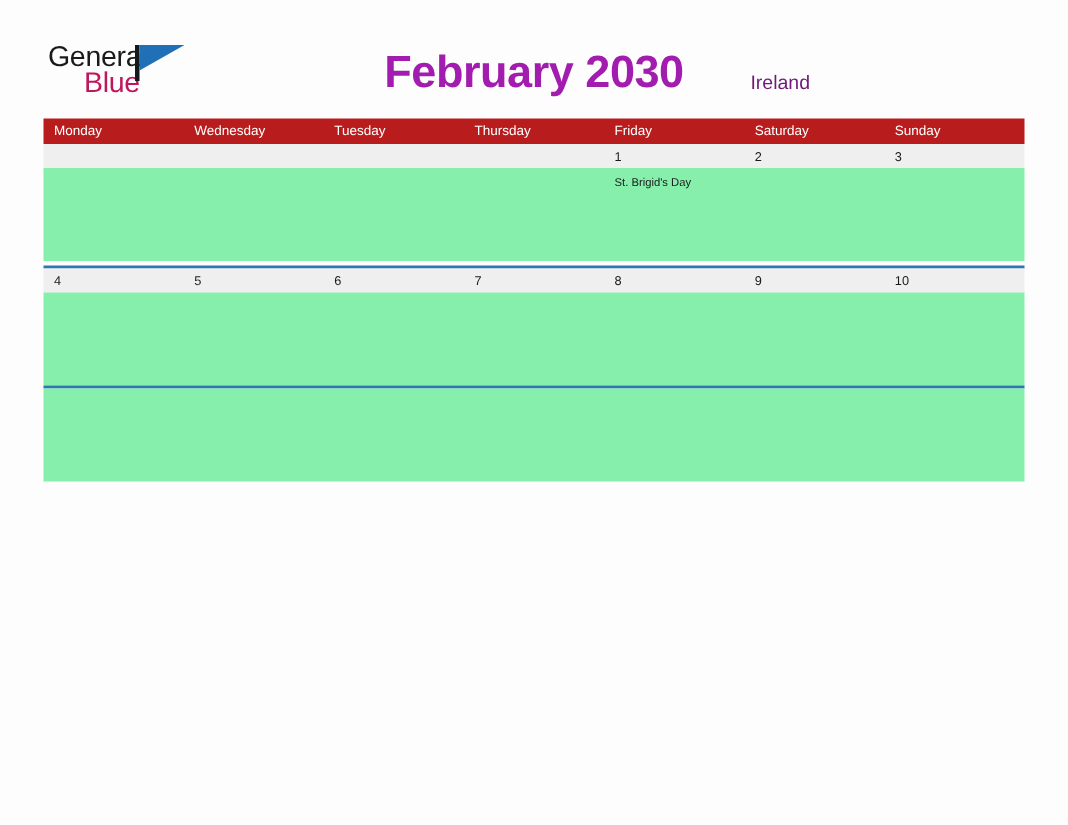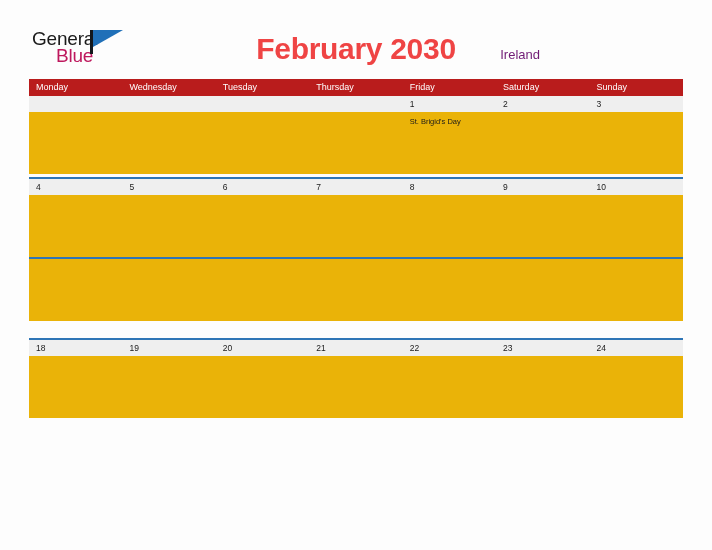--- a/index.html
+++ b/index.html
@@ -83,21 +83,21 @@
   }
 
   .month-title {
     position: absolute;
     left: 0;
     top: 32px;
     width: 712px;
     text-align: center;
     font-size: 30px;
     font-weight: bold;
-    color: #ef4444;
+    color: #a21caf;
     letter-spacing: -0.3px;
   }
 
   .country {
     position: absolute;
     right: 32px;
     top: 47px;
     font-size: 13px;
     color: #701a75;
   }
@@ -152,21 +152,21 @@
     color: #1a1a1a;
     line-height: 16px;
     white-space: nowrap;
     overflow: hidden;
   }
 
   .event-band {
     display: flex;
     width: 654px;
     height: 62px;
-    background: #eab308;
+    background: #86efac;
   }
   .event-cell {
     flex: 1 1 0;
     box-sizing: border-box;
     padding-left: 7px;
     padding-top: 5px;
     font-size: 7.5px;
     color: #1a1a1a;
     line-height: 10px;
     white-space: nowrap;
@@ -254,37 +254,17 @@
         <div class="event-cell"></div>
         <div class="event-cell"></div>
         <div class="event-cell"></div>
         <div class="event-cell"></div>
         <div class="event-cell"></div>
         <div class="event-cell"></div>
         <div class="event-cell"></div>
       </div>
     </div>
 
-    <div class="week-row">
-      <div class="date-band">
-        <div class="day-cell">18</div>
-        <div class="day-cell">19</div>
-        <div class="day-cell">20</div>
-        <div class="day-cell">21</div>
-        <div class="day-cell">22</div>
-        <div class="day-cell">23</div>
-        <div class="day-cell">24</div>
-      </div>
-      <div class="event-band">
-        <div class="event-cell"></div>
-        <div class="event-cell"></div>
-        <div class="event-cell"></div>
-        <div class="event-cell"></div>
-        <div class="event-cell"></div>
-        <div class="event-cell"></div>
-        <div class="event-cell"></div>
-      </div>
-    </div>
 
 
   </div>
 
 </div>
 
 </body></html>

